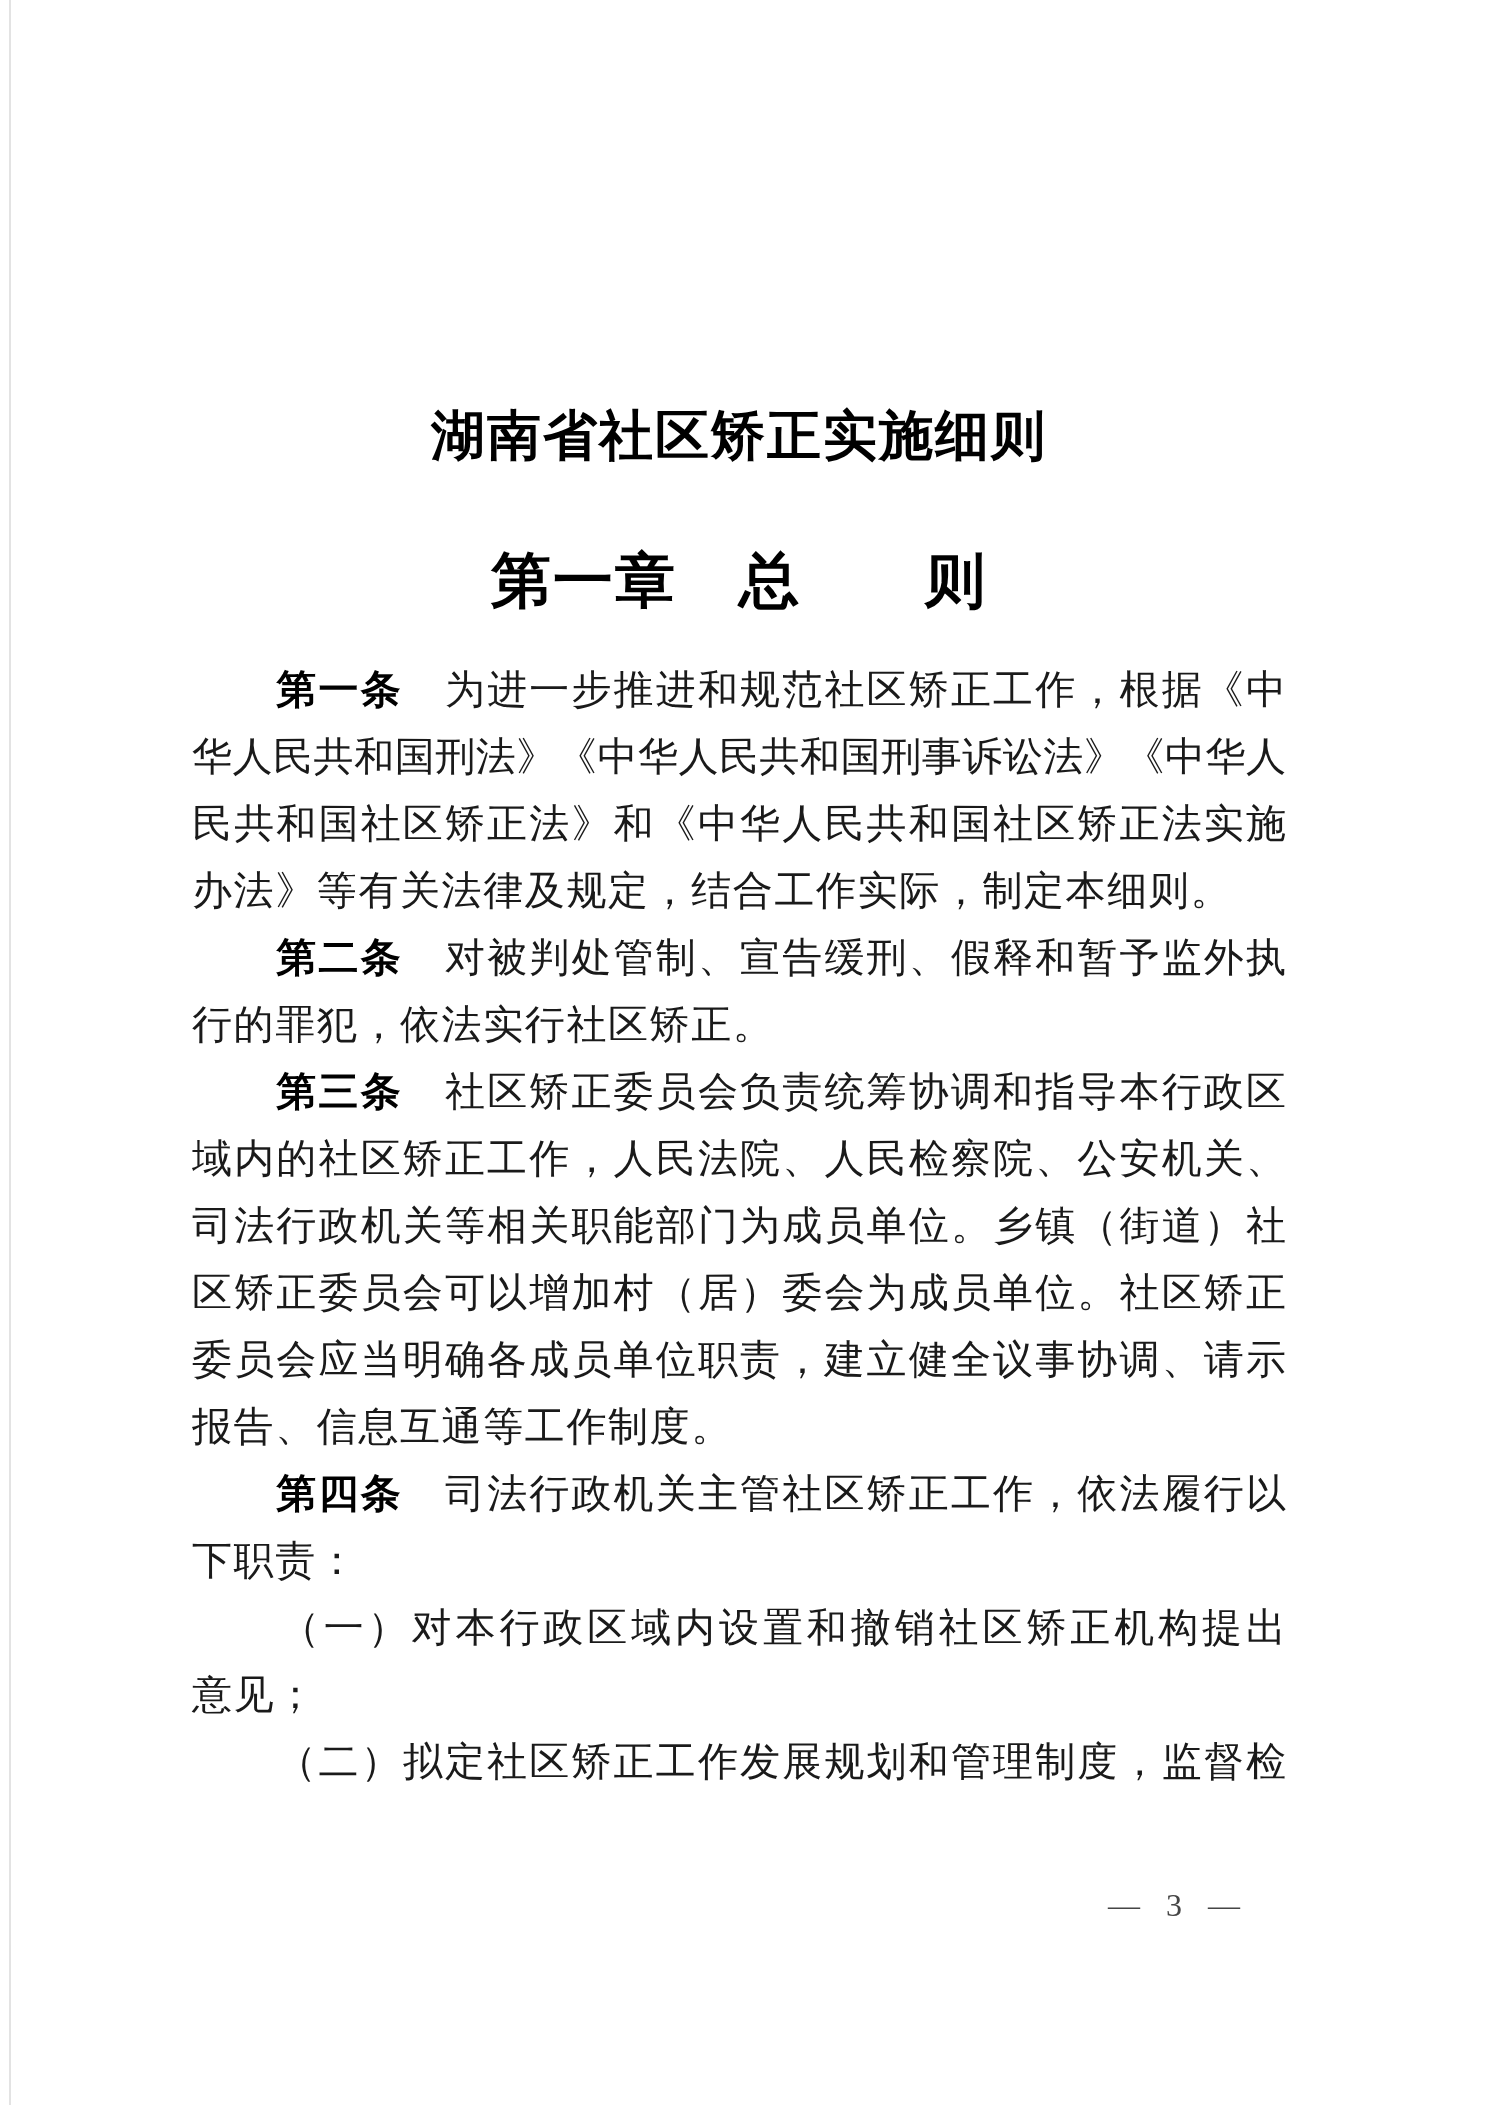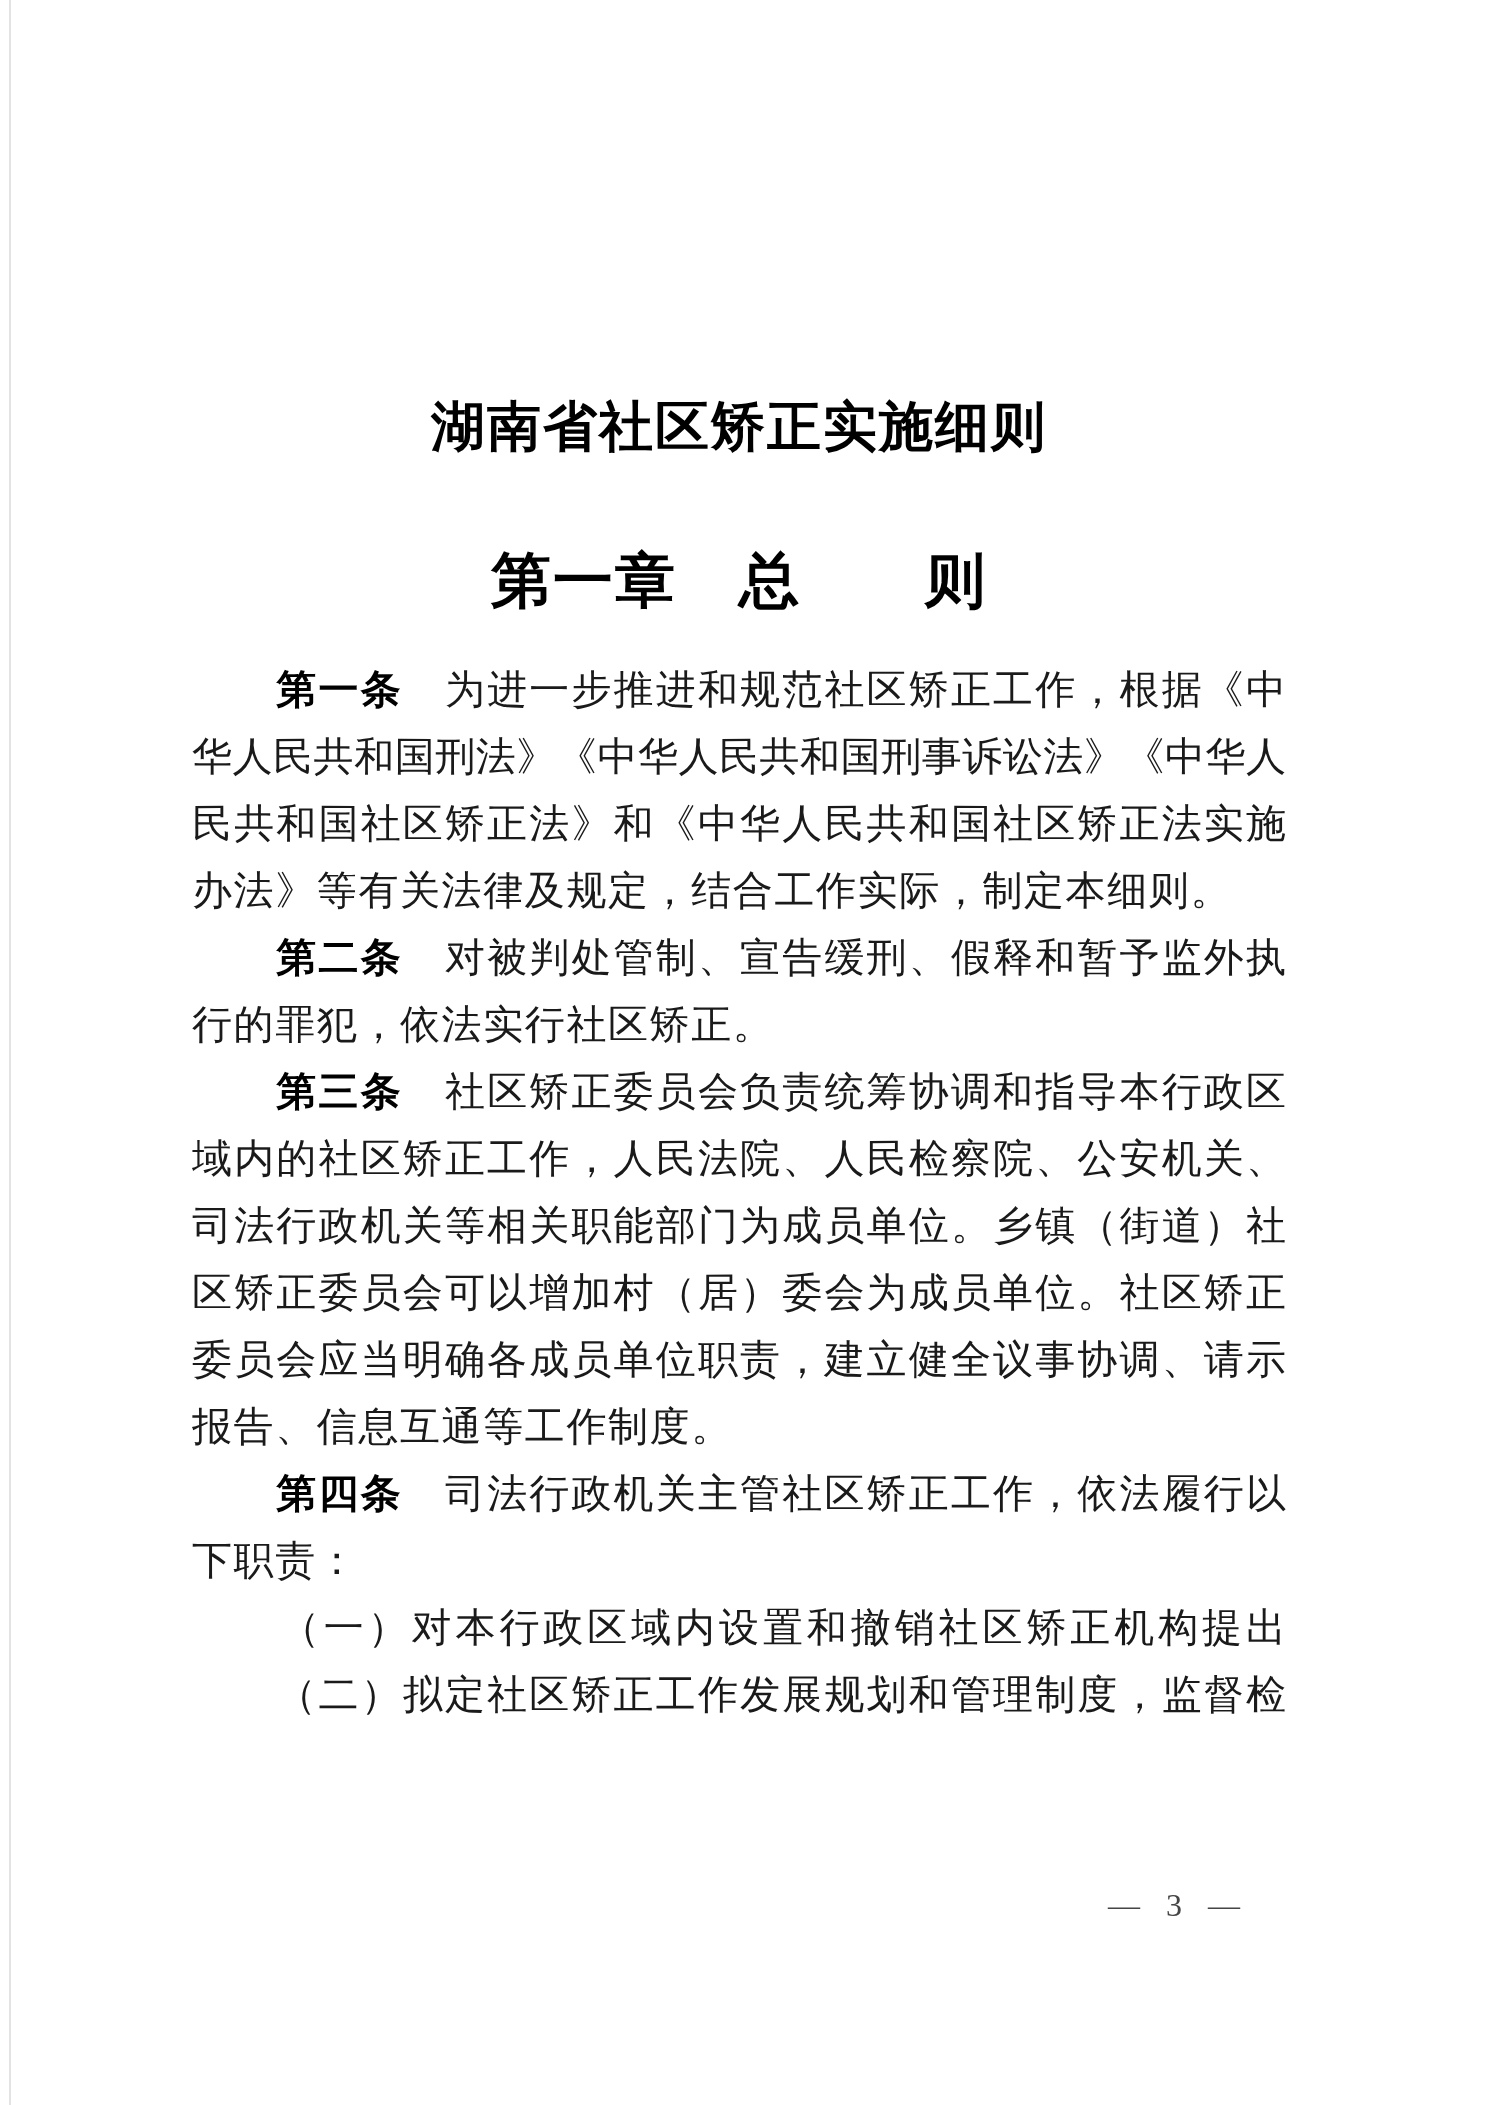--- a/index.html
+++ b/index.html
@@ -9,21 +9,21 @@
     background:#ffffff;
     overflow:hidden;
     font-family:"Liberation Serif", serif;
     color:#1a1a1a;
   }
   .edge{
     position:absolute;left:9px;top:0;width:2px;height:2105px;
     background:#e3e3e3;
   }
   .title{
-    position:absolute;top:391px;left:192px;width:1094px;
+    position:absolute;top:400px;left:192px;width:1094px;
     text-align:center;
     font-size:54px;line-height:72px;
     font-weight:bold;color:#000;
     letter-spacing:2px;
   }
   .chapter{
     position:absolute;top:550px;left:192px;width:1094px;
     text-align:center;
     font-size:60px;line-height:62px;
     font-weight:bold;color:#000;
@@ -77,17 +77,18 @@
     <div class="line e"><span class="t">行的罪犯，依法实行社区矫正。</span></div>
     <div class="line j"><span class="lead">　　第三条</span><span class="t">　社区矫正委员会负责统筹协调和指导本行政区</span></div>
     <div class="line j"><span class="t">域内的社区矫正工作，人民法院、人民检察院、公安机关、</span></div>
     <div class="line j"><span class="t">司法行政机关等相关职能部门为成员单位。乡镇（街道）社</span></div>
     <div class="line j"><span class="t">区矫正委员会可以增加村（居）委会为成员单位。社区矫正</span></div>
     <div class="line j"><span class="t">委员会应当明确各成员单位职责，建立健全议事协调、请示</span></div>
     <div class="line e"><span class="t">报告、信息互通等工作制度。</span></div>
     <div class="line j"><span class="lead">　　第四条</span><span class="t">　司法行政机关主管社区矫正工作，依法履行以</span></div>
     <div class="line e"><span class="t">下职责：</span></div>
     <div class="line j"><span class="t">　　（一）对本行政区域内设置和撤销社区矫正机构提出</span></div>
+    <div class="line e"><span class="t">意见；</span></div>
     <div class="line j"><span class="t">　　（二）拟定社区矫正工作发展规划和管理制度，监督检</span></div>
   </div>
 
   <div class="pagenum">— 3 —</div>
 </div>
 
 </body></html>

